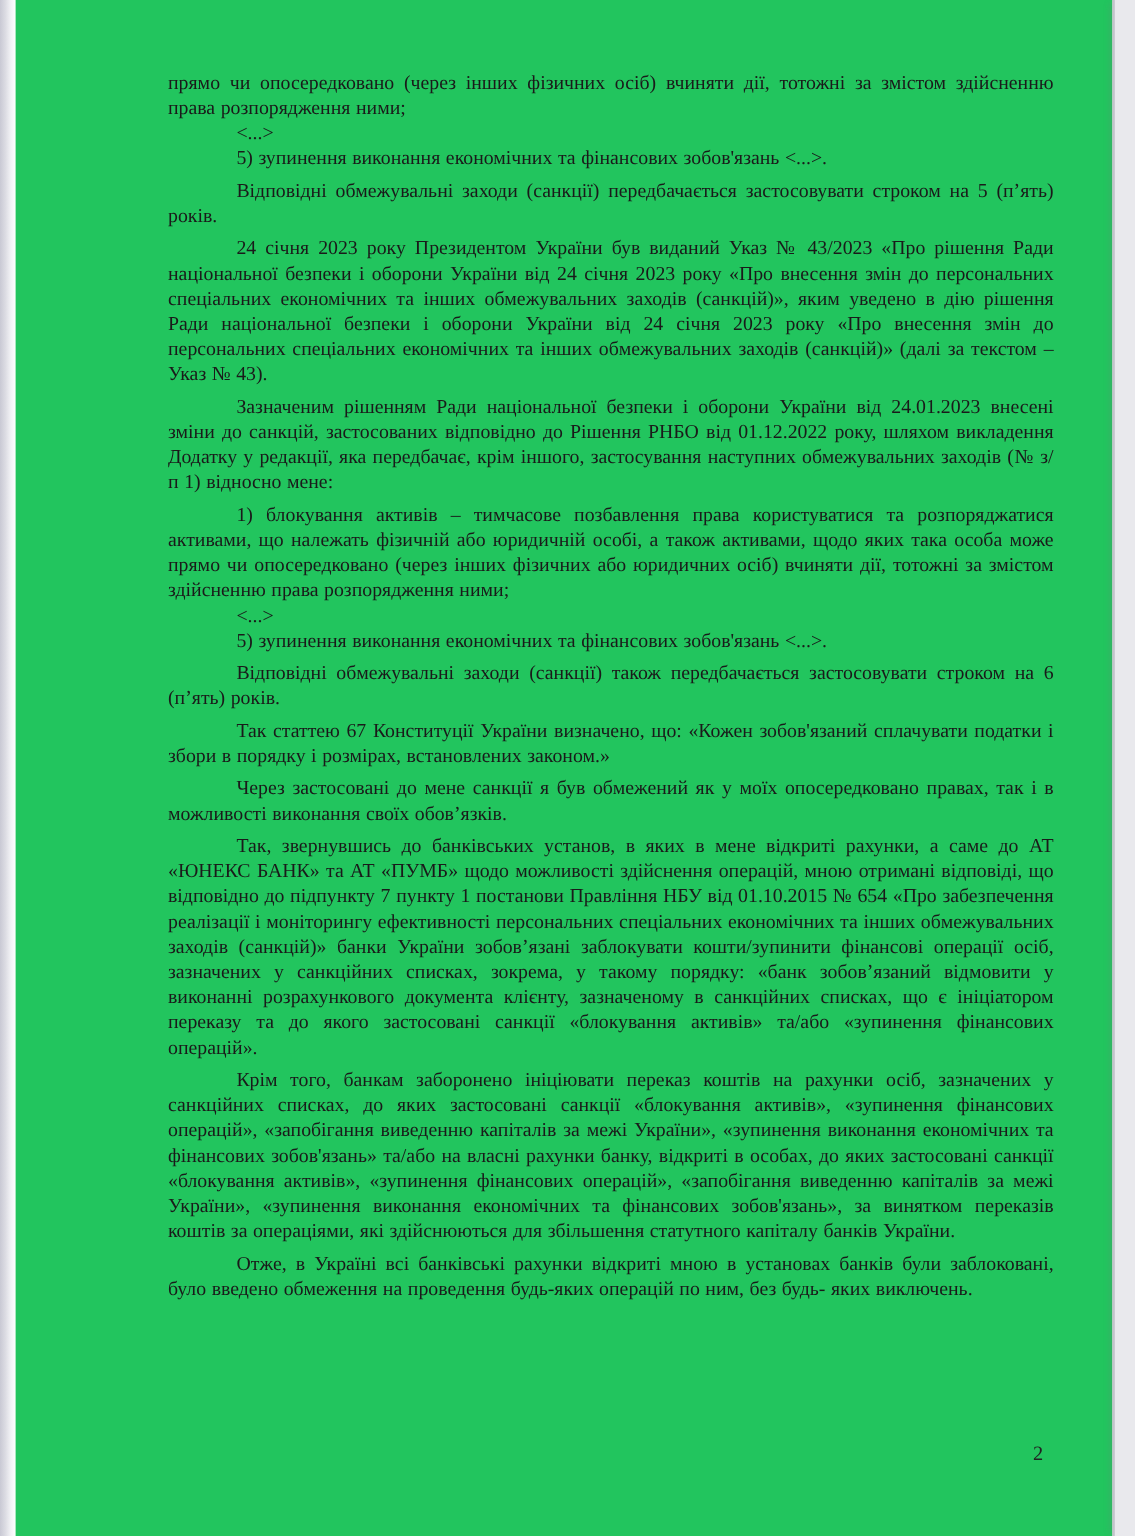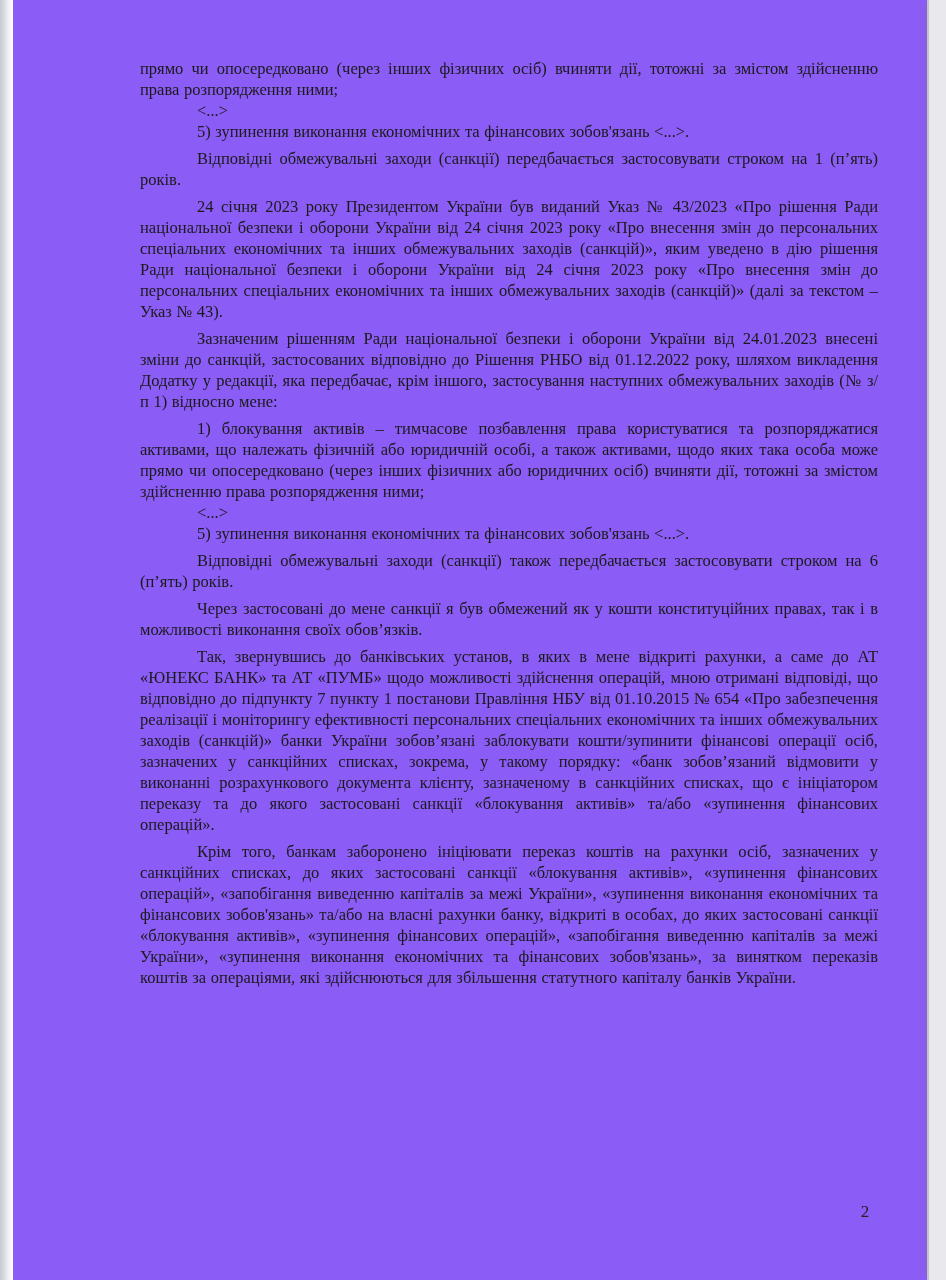--- a/index.html
+++ b/index.html
@@ -4,21 +4,21 @@
 <style>
   html, body {
     margin: 0;
     padding: 0;
     background: #ffffff;
   }
   .page {
     position: relative;
     width: 946px;
     height: 1280px;
-    background: #8b5cf6;
+    background: #22c55e;
     overflow: hidden;
     font-family: "Liberation Serif", "DejaVu Serif", serif;
   }
   .edge-left {
     position: absolute;
     left: 0; top: 0;
     width: 13px; height: 100%;
     background: linear-gradient(to right, #c9c9d4 0%, #dcdce3 35%, #f3f3f6 70%, #ffffff 100%);
   }
   .edge-right {
@@ -61,26 +61,28 @@
 <body>
 
 <div class="page">
   <div class="edge-left"></div>
   <div class="edge-right"></div>
 
   <div class="content">
     <p class="noindent tight">прямо чи опосередковано (через інших фізичних осіб) вчиняти дії, тотожні за змістом здійсненню права розпорядження ними;</p>
     <p class="plain tight">&lt;...&gt;</p>
     <p class="plain">5) зупинення виконання економічних та фінансових зобов'язань &lt;...&gt;.</p>
-    <p>Відповідні обмежувальні заходи (санкції) передбачається застосовувати строком на 1 (п’ять) років.</p>
+    <p>Відповідні обмежувальні заходи (санкції) передбачається застосовувати строком на 5 (п’ять) років.</p>
     <p>24 січня 2023 року Президентом України був виданий Указ № 43/2023 «Про рішення Ради національної безпеки і оборони України від 24 січня 2023 року «Про внесення змін до персональних спеціальних економічних та інших обмежувальних заходів (санкцій)», яким уведено в дію рішення Ради національної безпеки і оборони України від 24 січня 2023 року «Про внесення змін до персональних спеціальних економічних та інших обмежувальних заходів (санкцій)» (далі за текстом – Указ № 43).</p>
     <p>Зазначеним рішенням Ради національної безпеки і оборони України від 24.01.2023 внесені зміни до санкцій, застосованих відповідно до Рішення РНБО від 01.12.2022 року, шляхом викладення Додатку у редакції, яка передбачає, крім іншого, застосування наступних обмежувальних заходів (№ з/п 1) відносно мене:</p>
     <p class="tight">1) блокування активів – тимчасове позбавлення права користуватися та розпоряджатися активами, що належать фізичній або юридичній особі, а також активами, щодо яких така особа може прямо чи опосередковано (через інших фізичних або юридичних осіб) вчиняти дії, тотожні за змістом здійсненню права розпорядження ними;</p>
     <p class="plain tight">&lt;...&gt;</p>
     <p class="plain">5) зупинення виконання економічних та фінансових зобов'язань &lt;...&gt;.</p>
     <p>Відповідні обмежувальні заходи (санкції) також передбачається застосовувати строком на 6 (п’ять) років.</p>
-    <p>Через застосовані до мене санкції я був обмежений як у кошти конституційних правах, так і в можливості виконання своїх обов’язків.</p>
+    <p>Так статтею 67 Конституції України визначено, що: «Кожен зобов'язаний сплачувати податки і збори в порядку і розмірах, встановлених законом.»</p>
+    <p>Через застосовані до мене санкції я був обмежений як у моїх опосередковано правах, так і в можливості виконання своїх обов’язків.</p>
     <p>Так, звернувшись до банківських установ, в яких в мене відкриті рахунки, а саме до АТ «ЮНЕКС БАНК» та АТ «ПУМБ» щодо можливості здійснення операцій, мною отримані відповіді, що відповідно до підпункту 7 пункту 1 постанови Правління НБУ від 01.10.2015 № 654 «Про забезпечення реалізації і моніторингу ефективності персональних спеціальних економічних та інших обмежувальних заходів (санкцій)» банки України зобов’язані заблокувати кошти/зупинити фінансові операції осіб, зазначених у санкційних списках, зокрема, у такому порядку: «банк зобов’язаний відмовити у виконанні розрахункового документа клієнту, зазначеному в санкційних списках, що є ініціатором переказу та до якого застосовані санкції «блокування активів» та/або «зупинення фінансових операцій».</p>
     <p>Крім того, банкам заборонено ініціювати переказ коштів на рахунки осіб, зазначених у санкційних списках, до яких застосовані санкції «блокування активів», «зупинення фінансових операцій», «запобігання виведенню капіталів за межі України», «зупинення виконання економічних та фінансових зобов'язань» та/або на власні рахунки банку, відкриті в особах, до яких застосовані санкції «блокування активів», «зупинення фінансових операцій», «запобігання виведенню капіталів за межі України», «зупинення виконання економічних та фінансових зобов'язань», за винятком переказів коштів за операціями, які здійснюються для збільшення статутного капіталу банків України.</p>
+    <p>Отже, в Україні всі банківські рахунки відкриті мною в установах банків були заблоковані, було введено обмеження на проведення будь-яких операцій по ним, без будь- яких виключень.</p>
   </div>
 
   <div class="pagenum">2</div>
 </div>
 
 </body></html>

